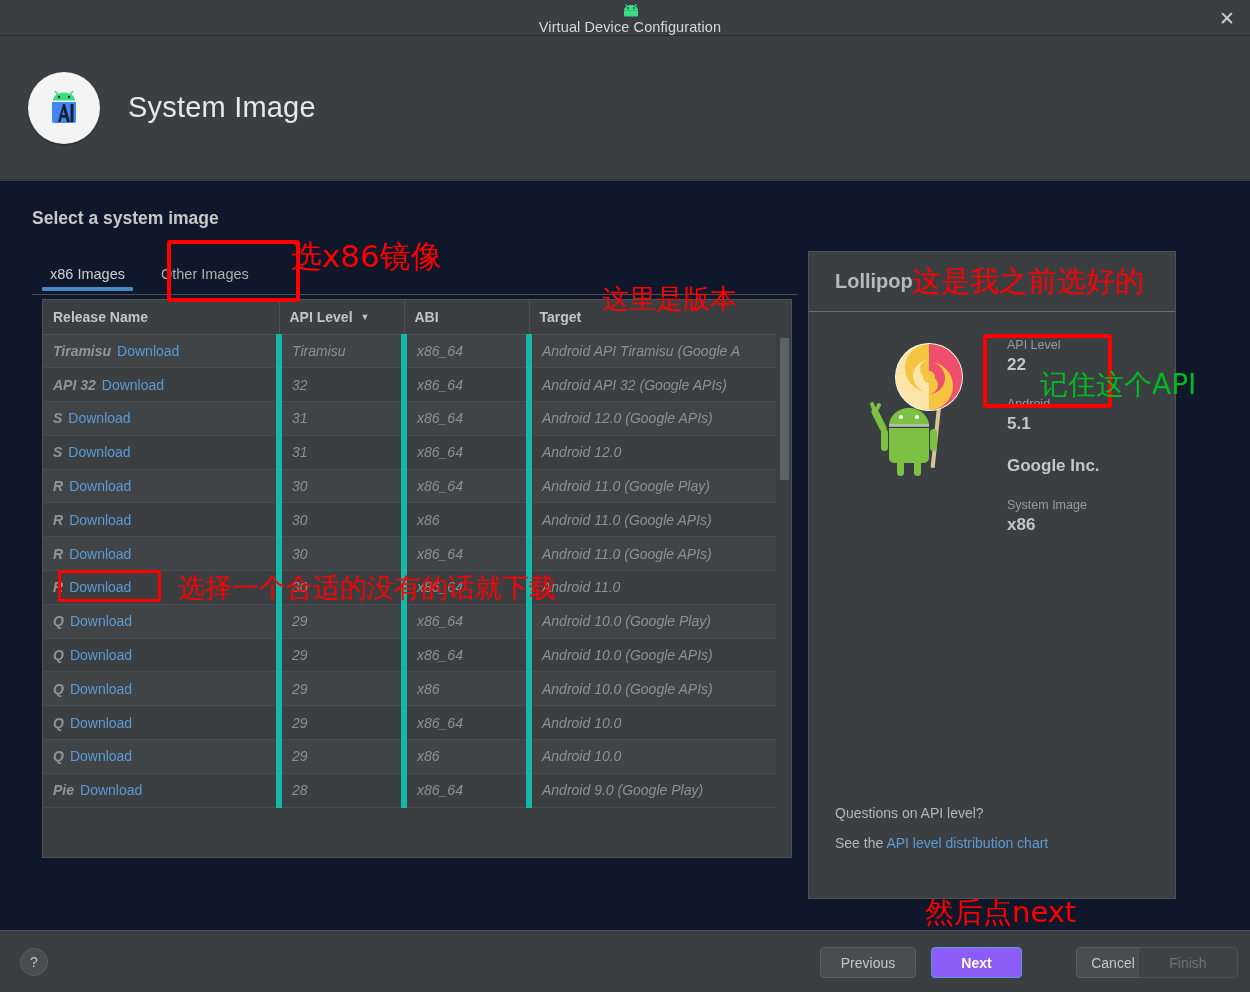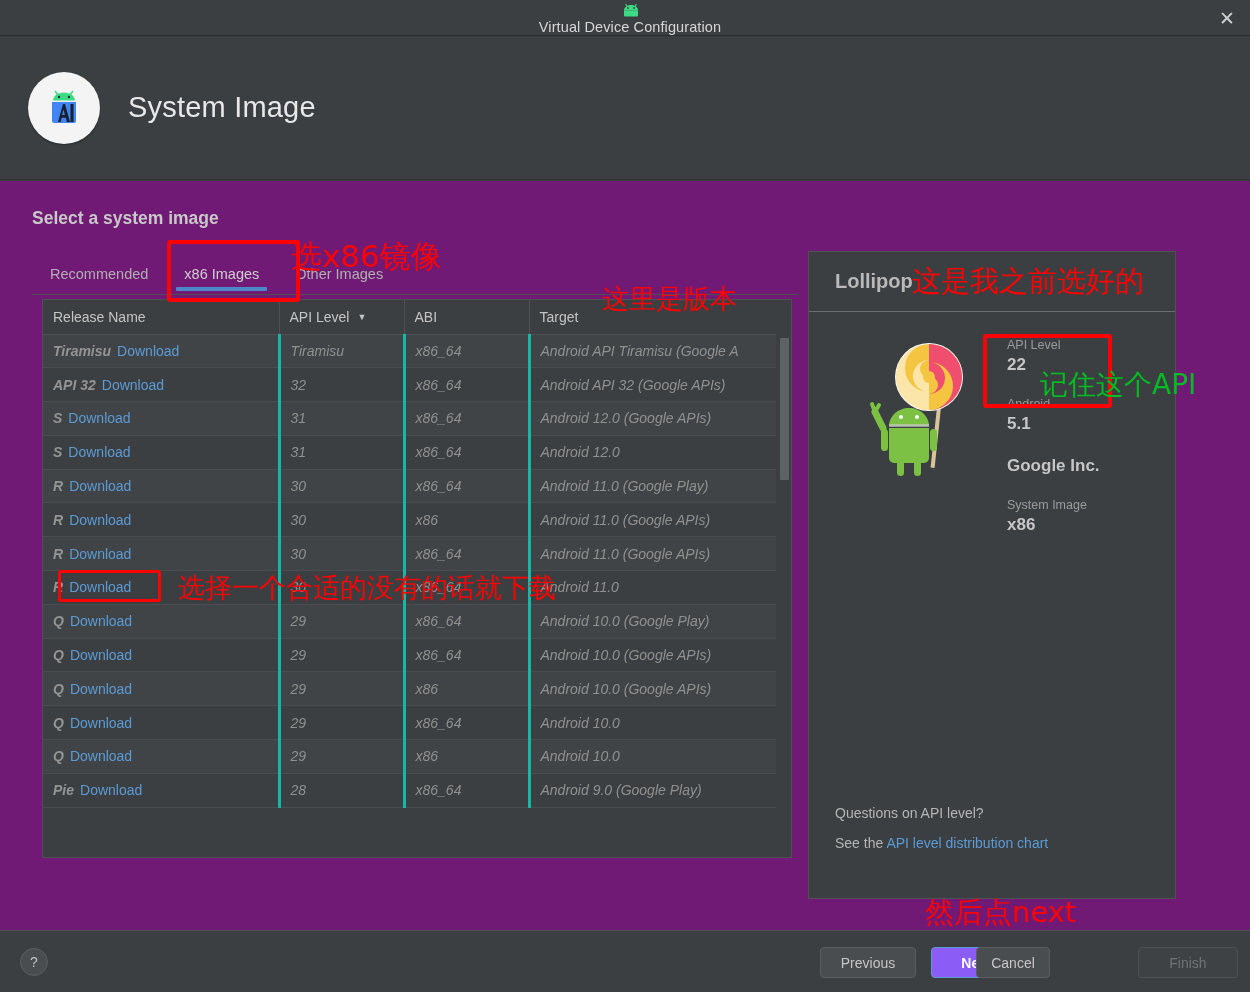--- a/index.html
+++ b/index.html
@@ -34,21 +34,21 @@
     margin-left:28px; display:flex; align-items:center; justify-content:center;
     box-shadow:0 1px 2px rgba(0,0,0,.4);
   }
   #wizhead .htitle{
     margin-left:28px; font-size:29px; color:#e8e8e8; font-weight:400; letter-spacing:.2px;
   }
 
   
   #content{
     position:absolute; left:0; top:181px; right:0; bottom:62px;
-    background:#701a75; padding:12px;
+    background:#0f172a; padding:12px;
   }
   #sectitle{
     position:absolute; left:32px; top:27px;
     font-size:17.5px; font-weight:bold; color:#c8c8c8;
   }
 
   
   #tabs{
     position:absolute; left:32px; top:72px; right:452px; height:40px;
     display:flex; align-items:flex-end;
@@ -66,28 +66,28 @@
     position:absolute; left:32px; top:113px; right:452px; height:1px; background:#4d5052;
   }
 
   
   #tablewrap{
     position:absolute; left:42px; top:118px; width:750px; bottom:72px;
     border:1px solid #4e5254; background:#3c3f41; overflow:hidden;
   }
   table{ border-collapse:collapse; width:733px; table-layout:fixed; }
   thead th{
-    height:34px; background:#3c3f41; color:#c4c4c4; font-weight:normal;
+    height:34px; background:#3c3f41; color:#c4c4c4; font-weight:bold;
     font-size:14px; text-align:left; padding-left:10px;
     border-bottom:1px solid #4e5254; border-right:1px solid #4e5254;
   }
   thead th:last-child{ border-right:none; }
   tbody td{
     height:33.8px; font-size:14px; font-style:italic; color:#909090;
-    padding-left:10px; border-bottom:1px solid #4a4d4f; border-right:3px solid #14b8a6;
+    padding-left:10px; border-bottom:1px solid #4a4d4f; border-right:6px solid #14b8a6;
     white-space:nowrap; overflow:hidden;
   }
   tbody td:last-child{ border-right:none; }
   tbody tr:nth-child(odd) td{ background:#414446; }
   tbody tr:nth-child(even) td{ background:#3c3f41; }
   .rel{ font-style:italic; font-weight:bold; color:#949494; }
   .dl{ font-style:normal; font-weight:normal; color:#5b9bd5; cursor:pointer; margin-left:6px; }
   .hdr-sort{ color:#c4c4c4; font-size:9px; margin-left:8px; position:relative; top:-2px;}
 
   
@@ -139,21 +139,21 @@
     font-size:14px; color:#c2c2c2; cursor:pointer;
   }
   .fbtn{
     position:absolute; top:16px; height:31px; border-radius:4px;
     display:flex; align-items:center; justify-content:center;
     font-size:14px; cursor:pointer; border:1px solid #5a5e60;
     background:#4a4d4f; color:#c5c5c5;
   }
   #btnPrev{ left:820px; width:96px; }
   #btnNext{ left:931px; width:91px; background:#8b5cf6; border-color:#5b9bd5; color:#ffffff; font-weight:bold; }
-  #btnCancel{ left:976px; width:74px; }
+  #btnCancel{ left:1076px; width:74px; }
   #btnFinish{ left:1138px; width:100px; color:#6f7375; border-color:#4e5254; background:#3f4244; }
 
   
   .ann-box{ position:absolute; border:4px solid #ff0000; border-radius:3px; pointer-events:none; }
   .ann-text{ position:absolute; color:#ff0000; font-size:31px; font-weight:400; white-space:nowrap; pointer-events:none; font-family:"DejaVu Sans", sans-serif;}
   .ann-green{ color:#00bb22; }
 
   #annBoxTab{ left:167px; top:240px; width:133px; height:62px; }
   #annTxtTab{ left:291px; top:236px; }
   #annTxtVer{ left:602px; top:281px; font-size:27px; }
@@ -194,21 +194,20 @@
     </svg>
   </div>
   <div class="htitle">System Image</div>
 </div>
 
 <div id="content">
 
   <div id="sectitle">Select a system image</div>
 
   <div id="tabs">
-    <div class="tab">Recommended</div>
     <div class="tab selected">x86 Images</div>
     <div class="tab">Other Images</div>
   </div>
   <div id="tabline"></div>
 
   <div id="tablewrap">
     <table>
       <colgroup>
         <col style="width:236px">
           <col style="width:125px">

